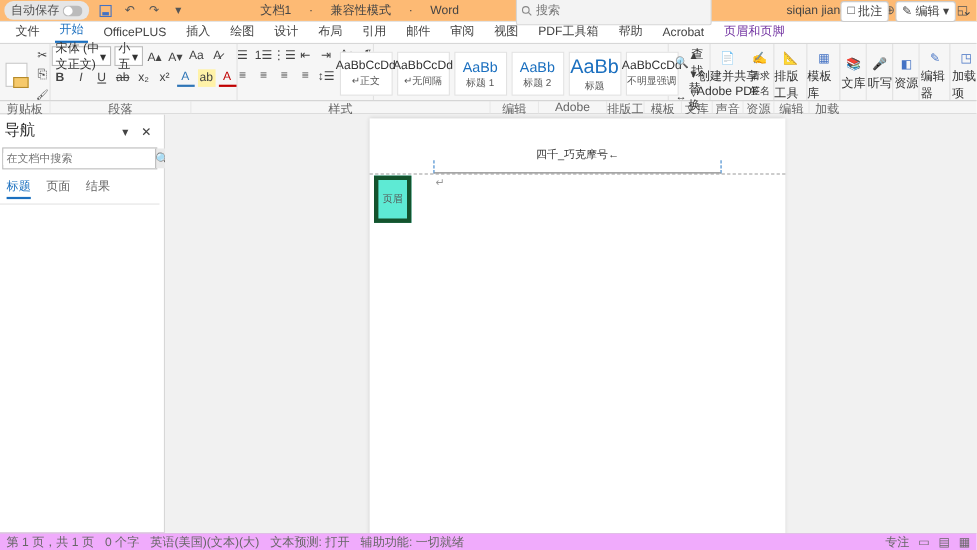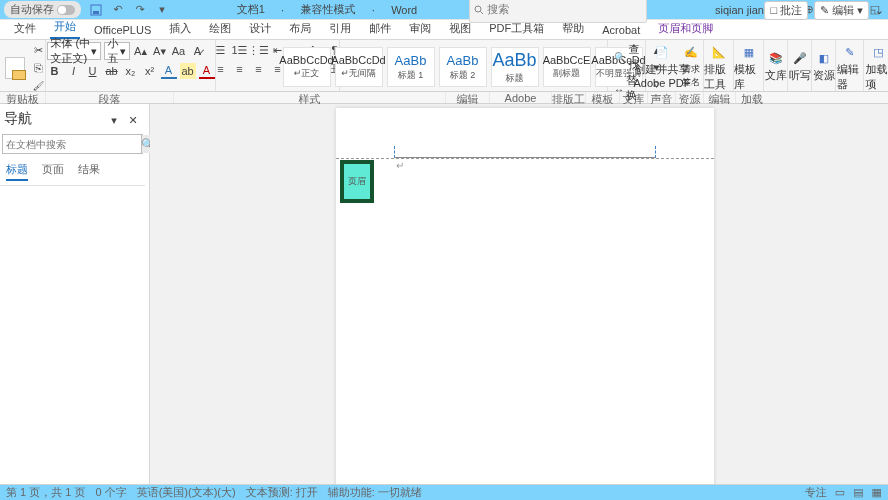--- a/index.html
+++ b/index.html
@@ -1,17 +1,17 @@
 <!DOCTYPE html>
 <html><head>
 <meta charset="utf-8">
 <style>
 *{margin:0;padding:0;box-sizing:border-box;font-family:"Microsoft YaHei","Segoe UI",sans-serif;font-size:11px;-webkit-font-smoothing:antialiased}
 body{width:888px;height:500px;background:#fff;overflow:hidden;display:flex;flex-direction:column}
-.titlebar{height:20px;background:#7dd3fc;display:flex;align-items:center;color:#444;border-bottom:1px solid #e4e4e4}
+.titlebar{height:20px;background:#fdba74;display:flex;align-items:center;color:#444;border-bottom:1px solid #e4e4e4}
 .tb-left{display:flex;align-items:center;gap:8px;padding-left:4px}
 .tb-left .autosave{background:#e6e6e6;color:#555;border-radius:8px;padding:1px 6px;font-size:10px;display:flex;align-items:center;gap:3px}
 .tb-icon{width:14px;height:14px;display:inline-flex;align-items:center;justify-content:center;color:#555}
 .tb-center{flex:1;display:flex;justify-content:center;align-items:center;gap:16px;font-size:11px;color:#444}
 .search{width:178px;height:16px;background:#f3f3f3;border:1px solid #d6d6d6;border-radius:2px;display:flex;align-items:center;padding:12px 4px;color:#777}
 .tb-right{display:flex;align-items:center;gap:8px;padding-right:6px}
 .avatar{width:16px;height:16px;border-radius:50%;background:#e6a23c;color:#fff;display:flex;align-items:center;justify-content:center;font-size:9px}
 .tabs{height:20px;display:flex;align-items:flex-end;gap:10px;padding:0 10px;border-bottom:1px solid #d7d7d7;font-size:11px;color:#444}
 .tab{padding:3px 4px;cursor:pointer}
 .tab.active{color:#1a6fbf;border-bottom:2px solid #1a6fbf;font-weight:400}
@@ -48,21 +48,21 @@
 .navtabs .on{color:#1a6fbf;border-bottom:2px solid #1a6fbf;padding-bottom:2px}
 .navtext{padding:6px 4px;font-size:10px;color:#666;line-height:1.5}
 .navtext p{margin-bottom:6px}
 .docarea{flex:1;background:#f1f1f1;position:relative;overflow:auto}
 .page{position:absolute;left:186px;top:4px;width:378px;height:480px;background:#fff;box-shadow:0 0 4px rgba(0,0,0,.15)}
 .header-zone{position:absolute;left:0;top:26px;right:0;text-align:center;font-size:10px;color:#333}
 .header-box{position:absolute;left:58px;top:38px;width:262px;height:12px;border:1px dashed #3a84cc;border-top:none;border-bottom:1px solid #888}
 .dashed-h{position:absolute;left:0;top:50px;right:0;border-bottom:1px dashed #999}
 .header-tag{position:absolute;left:4px;top:52px;background:#5eead4;border:4px solid #14532d;font-size:9px;color:#555;padding:11px 4px}
 .cursor{position:absolute;left:60px;top:52px;font-size:10px;color:#999}
-.status{height:16px;background:#7dd3fc;border-top:1px solid #d2d2d2;display:flex;align-items:center;font-size:10px;color:#666;padding:0 6px;gap:10px}
+.status{height:16px;background:#f0abfc;border-top:1px solid #d2d2d2;display:flex;align-items:center;font-size:10px;color:#666;padding:0 6px;gap:10px}
 .status .r{margin-left:auto;display:flex;gap:8px;align-items:center}
 svg{display:block}
 </style>
 </head>
 <body>
 
 <div class="titlebar">
   <div class="tb-left">
     <span class="autosave">
       <span>自动保存</span>
@@ -213,24 +213,20 @@
         </div>
       <div class="stylecard">
           <span class="big">AaBb</span>
           <span class="lbl">标题 2</span>
         </div>
       <div class="stylecard">
           <span class="huge">AaBb</span>
           <span class="lbl">标题</span>
         </div>
       <div class="stylecard">
-          <span>AaBbCcE</span>
-          <span class="lbl">副标题</span>
-        </div>
-      <div class="stylecard">
           <span>AaBbCcDd</span>
           <span class="lbl">不明显强调</span>
         </div>
       <div style="display:flex;flex-direction:column;gap:1px;margin-left:2px">
         <span class="small-btn">▴</span>
         <span class="small-btn">▾</span>
         <span class="small-btn">▿</span>
       </div>
     </div>
   </div>
@@ -345,20 +341,21 @@
       <div class="sbtn">🔍</div>
     </div>
     <div class="navtabs">
       <span class="on">标题</span>
       <span>页面</span>
       <span>结果</span>
     </div>
   </div>
   <div class="docarea">
     <div class="page">
+      <div class="header-zone">四千_巧克摩号←</div>
       <div class="header-box"></div>
       <div class="dashed-h"></div>
       <div class="header-tag">页眉</div>
       <div class="cursor">↵</div>
     </div>
   </div>
 </div>
 
 <div class="status">
   <span>第 1 页，共 1 页</span>

